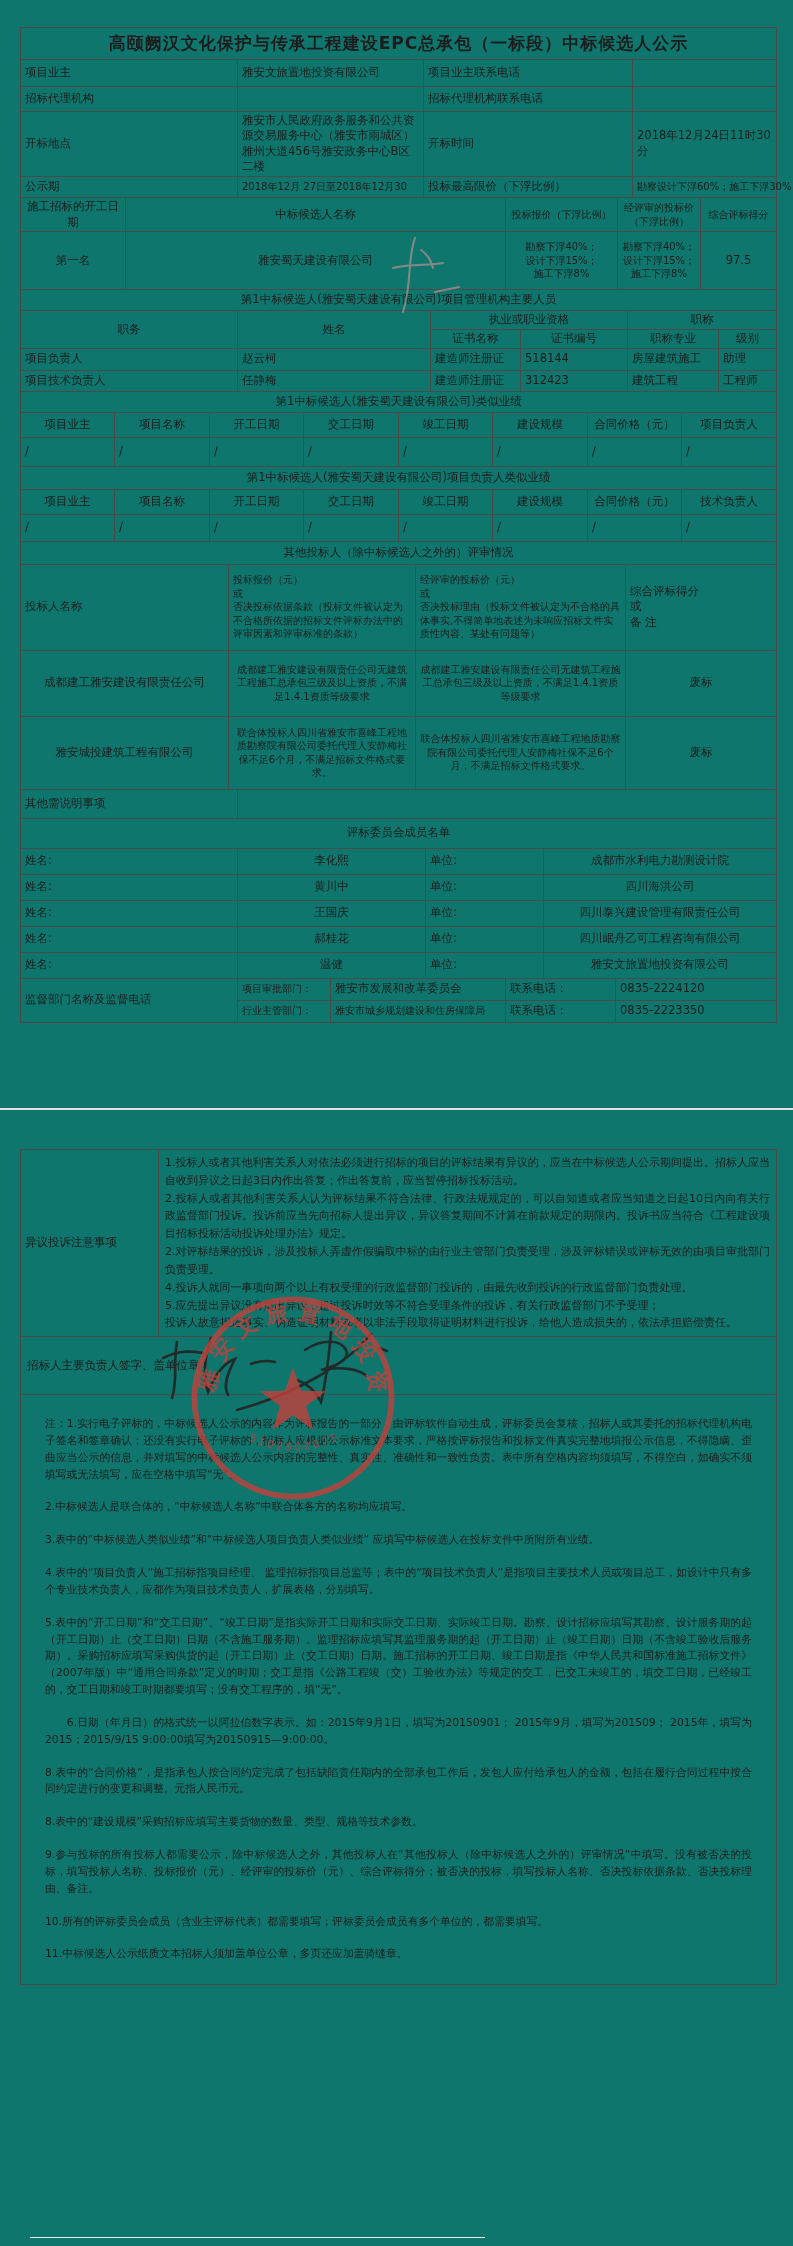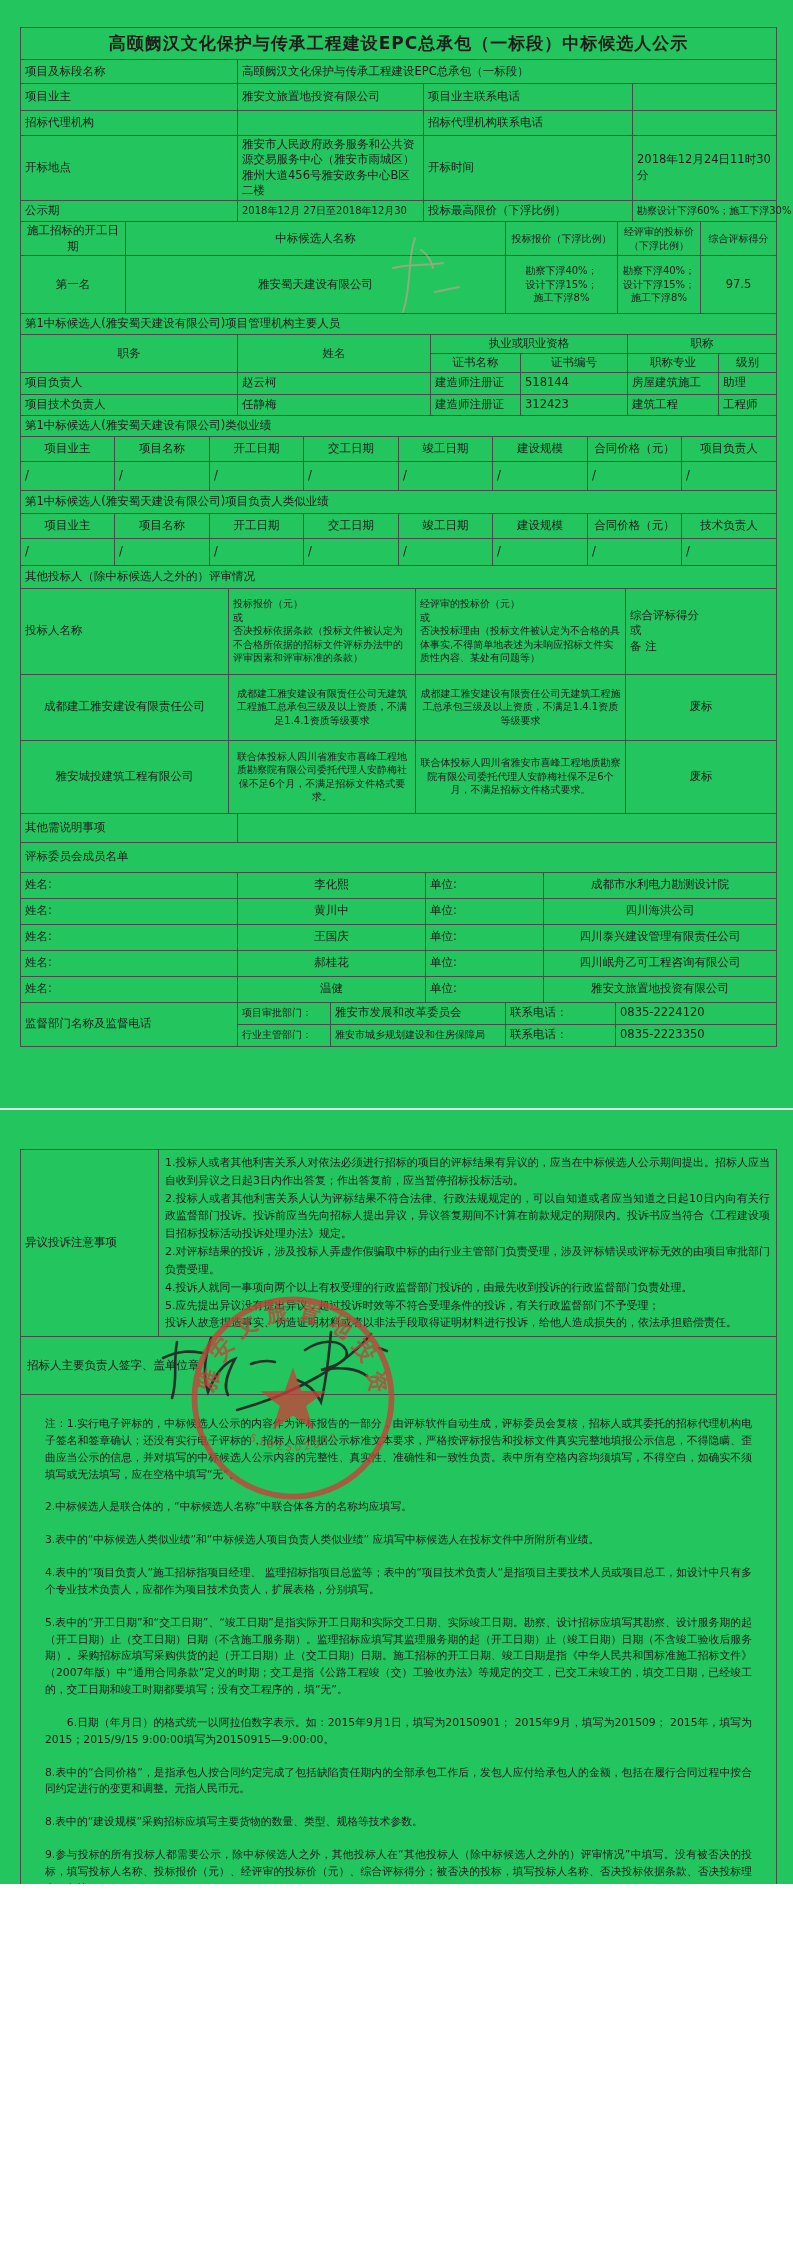--- a/index.html
+++ b/index.html
@@ -1,24 +1,24 @@
 <!DOCTYPE html>
 <html><head>
 <meta charset="utf-8">
 <style>
   html,body{margin:0;padding:0;background:#ffffff;}
   body{font-family:"DejaVu Sans","Liberation Sans",sans-serif;color:#1c1c1c;}
-  .page{position:relative;width:793px;height:1884px;background:#22c55e;overflow:hidden;}
+  .page{position:relative;width:793px;height:2246px;background:#0f766e;overflow:hidden;}
   table{border-collapse:collapse;table-layout:fixed;width:756px;}
   td{border:1px solid #4a4a4a;padding:1px 4px;font-size:11.5px;line-height:1.35;vertical-align:middle;word-break:break-all;}
   .stack table{margin-top:-1px;}
   .title-cell{font-size:17px;font-weight:bold;text-align:center;letter-spacing:1px;padding:4px 2px;}
   .c{text-align:center;}
   .pre{white-space:pre-line;}
-  .strip{text-align:left;font-size:11.5px;}
+  .strip{text-align:center;font-size:11.5px;}
   .small{font-size:10px;}
   .nowrap{white-space:nowrap;overflow:visible;}
   .complaint-text{font-size:11px;line-height:1.62;text-align:justify;padding:4px 6px;}
   .notes-cell{font-size:10.8px;line-height:1.56;text-align:justify;padding:5px 8px;vertical-align:top;}
   .notes-cell div{margin:16px;}
   .sig-row{font-size:11.5px;padding-left:6px;}
   .sep-line{position:absolute;left:0;top:1108px;width:793px;height:2px;background:#e3e3e6;}
   .bottom-line{position:absolute;left:30px;top:2237px;width:455px;height:1px;background:#ececec;}
   .overlay{position:absolute;pointer-events:none;}
 </style>
@@ -33,24 +33,20 @@
       <colgroup>
           <col style="width:217px">
           <col style="width:186px">
           <col style="width:209px">
           <col style="width:144px">
         </colgroup>
       <tbody>
           <tr style="height:28px">
             <td colspan="4" class="title-cell">高颐阙汉文化保护与传承工程建设EPC总承包（一标段）中标候选人公示</td>
           </tr>
-      <tr style="height:24px">
-        <td>项目及标段名称</td>
-        <td colspan="3">高颐阙汉文化保护与传承工程建设EPC总承包（一标段）</td>
-      </tr>
       <tr style="height:27px">
         <td>项目业主</td>
         <td>雅安文旅置地投资有限公司</td>
         <td>项目业主联系电话</td>
         <td></td>
       </tr>
       <tr style="height:25px">
         <td>招标代理机构</td>
         <td></td>
         <td>招标代理机构联系电话</td>

